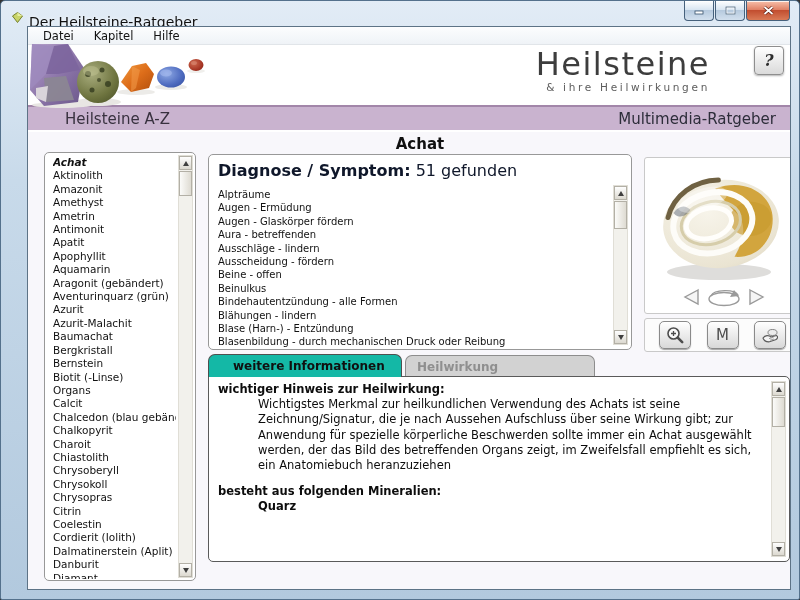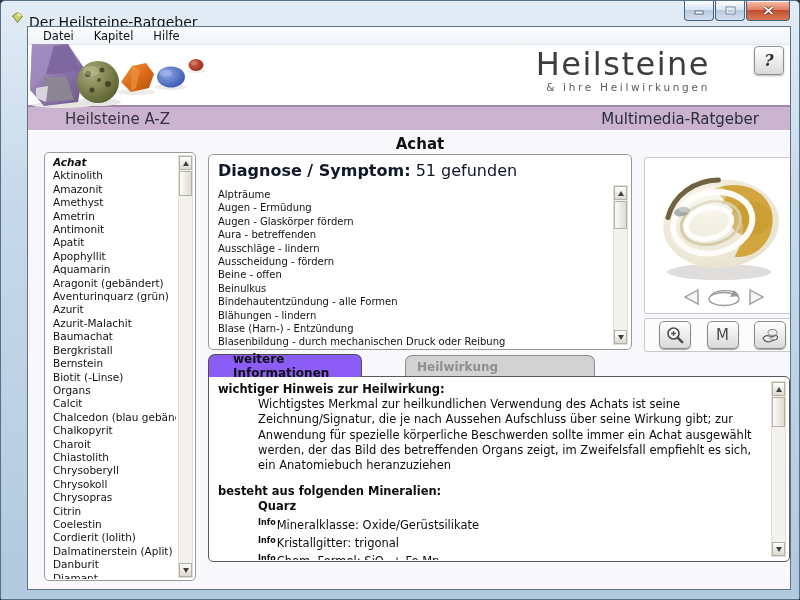--- a/index.html
+++ b/index.html
@@ -24,21 +24,21 @@
   .header{position:relative;height:60px;background:#fff;}
   .stones{position:absolute;left:0;top:-3px;}
   .logo{position:absolute;right:80px;top:1px;text-align:right;}
   .logo-title{font-size:32px;line-height:36px;color:#3d3d3d;letter-spacing:1.5px;}
   .logo-sub{font-size:10.5px;color:#5c5c5c;letter-spacing:2.7px;margin-top:-1px;white-space:nowrap;}
   .help-btn{position:absolute;right:6px;top:1px;width:28px;height:27px;border:1px solid #8e8e8e;border-radius:4px;
             background:linear-gradient(180deg,#ffffff,#dadada);box-shadow:0 1px 2px rgba(0,0,0,.3),inset 0 1px 0 #fff;
             display:flex;align-items:center;justify-content:center;font-family:"DejaVu Serif",serif;
             font-size:16px;font-weight:bold;font-style:italic;color:#2e2e2e;cursor:default;}
   .banner{height:25px;background:#c9b3cf;border-top:2px solid #a286a9;box-sizing:border-box;
-          display:flex;align-items:center;justify-content:space-between;padding:0 31px 0 37px;
+          display:flex;align-items:center;justify-content:space-between;padding:0 14px 0 37px;
           font-size:15px;color:#38313f;}
   .banner .right{color:#2d2d3a;}
   .main{position:absolute;left:0;right:0;top:105px;bottom:0;background:#f8f7fb;}
   .page-title{position:absolute;left:180px;width:424px;top:3px;text-align:center;font-size:15px;font-weight:bold;color:#101010;}
   .panel{background:#fff;border:1px solid #989898;border-radius:5px;box-sizing:border-box;position:absolute;overflow:hidden;}
   
   .list-panel{left:16px;top:20px;width:152px;height:429px;}
   .stone-items{position:absolute;left:8px;top:3px;right:19px;bottom:1px;overflow:hidden;
                font-size:10.5px;line-height:13.4px;color:#111;white-space:nowrap;}
   .stone-item.selected{font-weight:bold;font-style:italic;}
@@ -64,21 +64,21 @@
   .btn-frame{left:616px;top:186px;width:157px;height:34px;background:#fcfcfc;border:1px solid #c9c9c9;border-radius:3px;
              position:absolute;display:flex;align-items:center;justify-content:space-between;padding:0 14px;box-sizing:border-box;}
   .tool-btn{width:30px;height:26px;border:1px solid #8a8a8a;border-radius:5px;
             background:linear-gradient(180deg,#ffffff,#d8d8d8);
             box-shadow:0 1px 1px rgba(0,0,0,.35),inset 0 1px 0 #fff;
             display:flex;align-items:center;justify-content:center;cursor:default;}
   .tool-btn.m{font-size:15px;color:#4d4d4d;}
   
   .tab{position:absolute;height:22px;box-sizing:border-box;font-size:12px;font-weight:bold;
        display:flex;align-items:center;padding-left:11px;border-radius:7px 7px 0 0;cursor:default;}
-  .tab-active{left:180px;top:222px;width:154px;background:#8b5cf6;border:1px solid #4f4f4f;border-bottom:none;color:#101010;z-index:3;height:23px;padding-left:24px;}
+  .tab-active{left:180px;top:222px;width:194px;background:#14b8a6;border:1px solid #4f4f4f;border-bottom:none;color:#101010;z-index:3;height:23px;padding-left:24px;}
   .tab-inactive{left:377px;top:223px;width:190px;background:#d2d2d2;border:1px solid #8d8d8d;border-bottom:none;color:#8f8f8f;z-index:1;}
   .text-panel{left:180px;top:244px;width:582px;height:186px;background:#fff;border:1px solid #5a5a5a;border-radius:0 5px 5px 5px;position:absolute;box-sizing:border-box;z-index:2;overflow:hidden;}
   .text-content{position:absolute;left:9px;top:5px;right:24px;bottom:1px;overflow:hidden;font-size:11.5px;line-height:15.2px;color:#0d0d0d;}
   .b{font-weight:bold;}
   .indent{margin-left:40px;}
   .spacer{height:11px;}
   .info-sup{font-size:8px;font-weight:bold;vertical-align:4px;}
   .prop span.v{margin-left:1px;}
 </style>
 </head>
@@ -339,28 +339,20 @@
         <span>Heilwirkung</span>
       </div>
 
       <div class="text-panel">
         <div class="text-content">
           <div class="b">wichtiger Hinweis zur Heilwirkung:</div>
           <div class="indent">Wichtigstes Merkmal zur heilkundlichen Verwendung des Achats ist seine Zeichnung/Signatur, die je nach Aussehen Aufschluss über seine Wirkung gibt; zur Anwendung für spezielle körperliche Beschwerden sollte immer ein Achat ausgewählt werden, der das Bild des betreffenden Organs zeigt, im Zweifelsfall empfiehlt es sich, ein Anatomiebuch heranzuziehen</div>
           <div class="spacer"></div>
           <div class="b">besteht aus folgenden Mineralien:</div>
           <div class="indent b">Quarz</div>
-          <div>
-
-              <div class="indent prop"><sup class="info-sup">Info</sup><span class="v">Mineralklasse: Oxide/Gerüstsilikate</span></div>
-
-              <div class="indent prop"><sup class="info-sup">Info</sup><span class="v">Kristallgitter: trigonal</span></div>
-
-              <div class="indent prop"><sup class="info-sup">Info</sup><span class="v">Chem. Formel: SiO₂ + Fe,Mn</span></div>
-            </div>
           <div class="spacer"></div>
 
         </div>
         <div class="vscroll" style="right:3px;top:4px;bottom:4px;">
           <div class="sb-btn sb-up">
               <span class="tri-up"></span>
             </div>
           <div class="sb-thumb" style="top:15px;height:30px;"></div>
           <div class="sb-btn sb-down">
               <span class="tri-down"></span>

